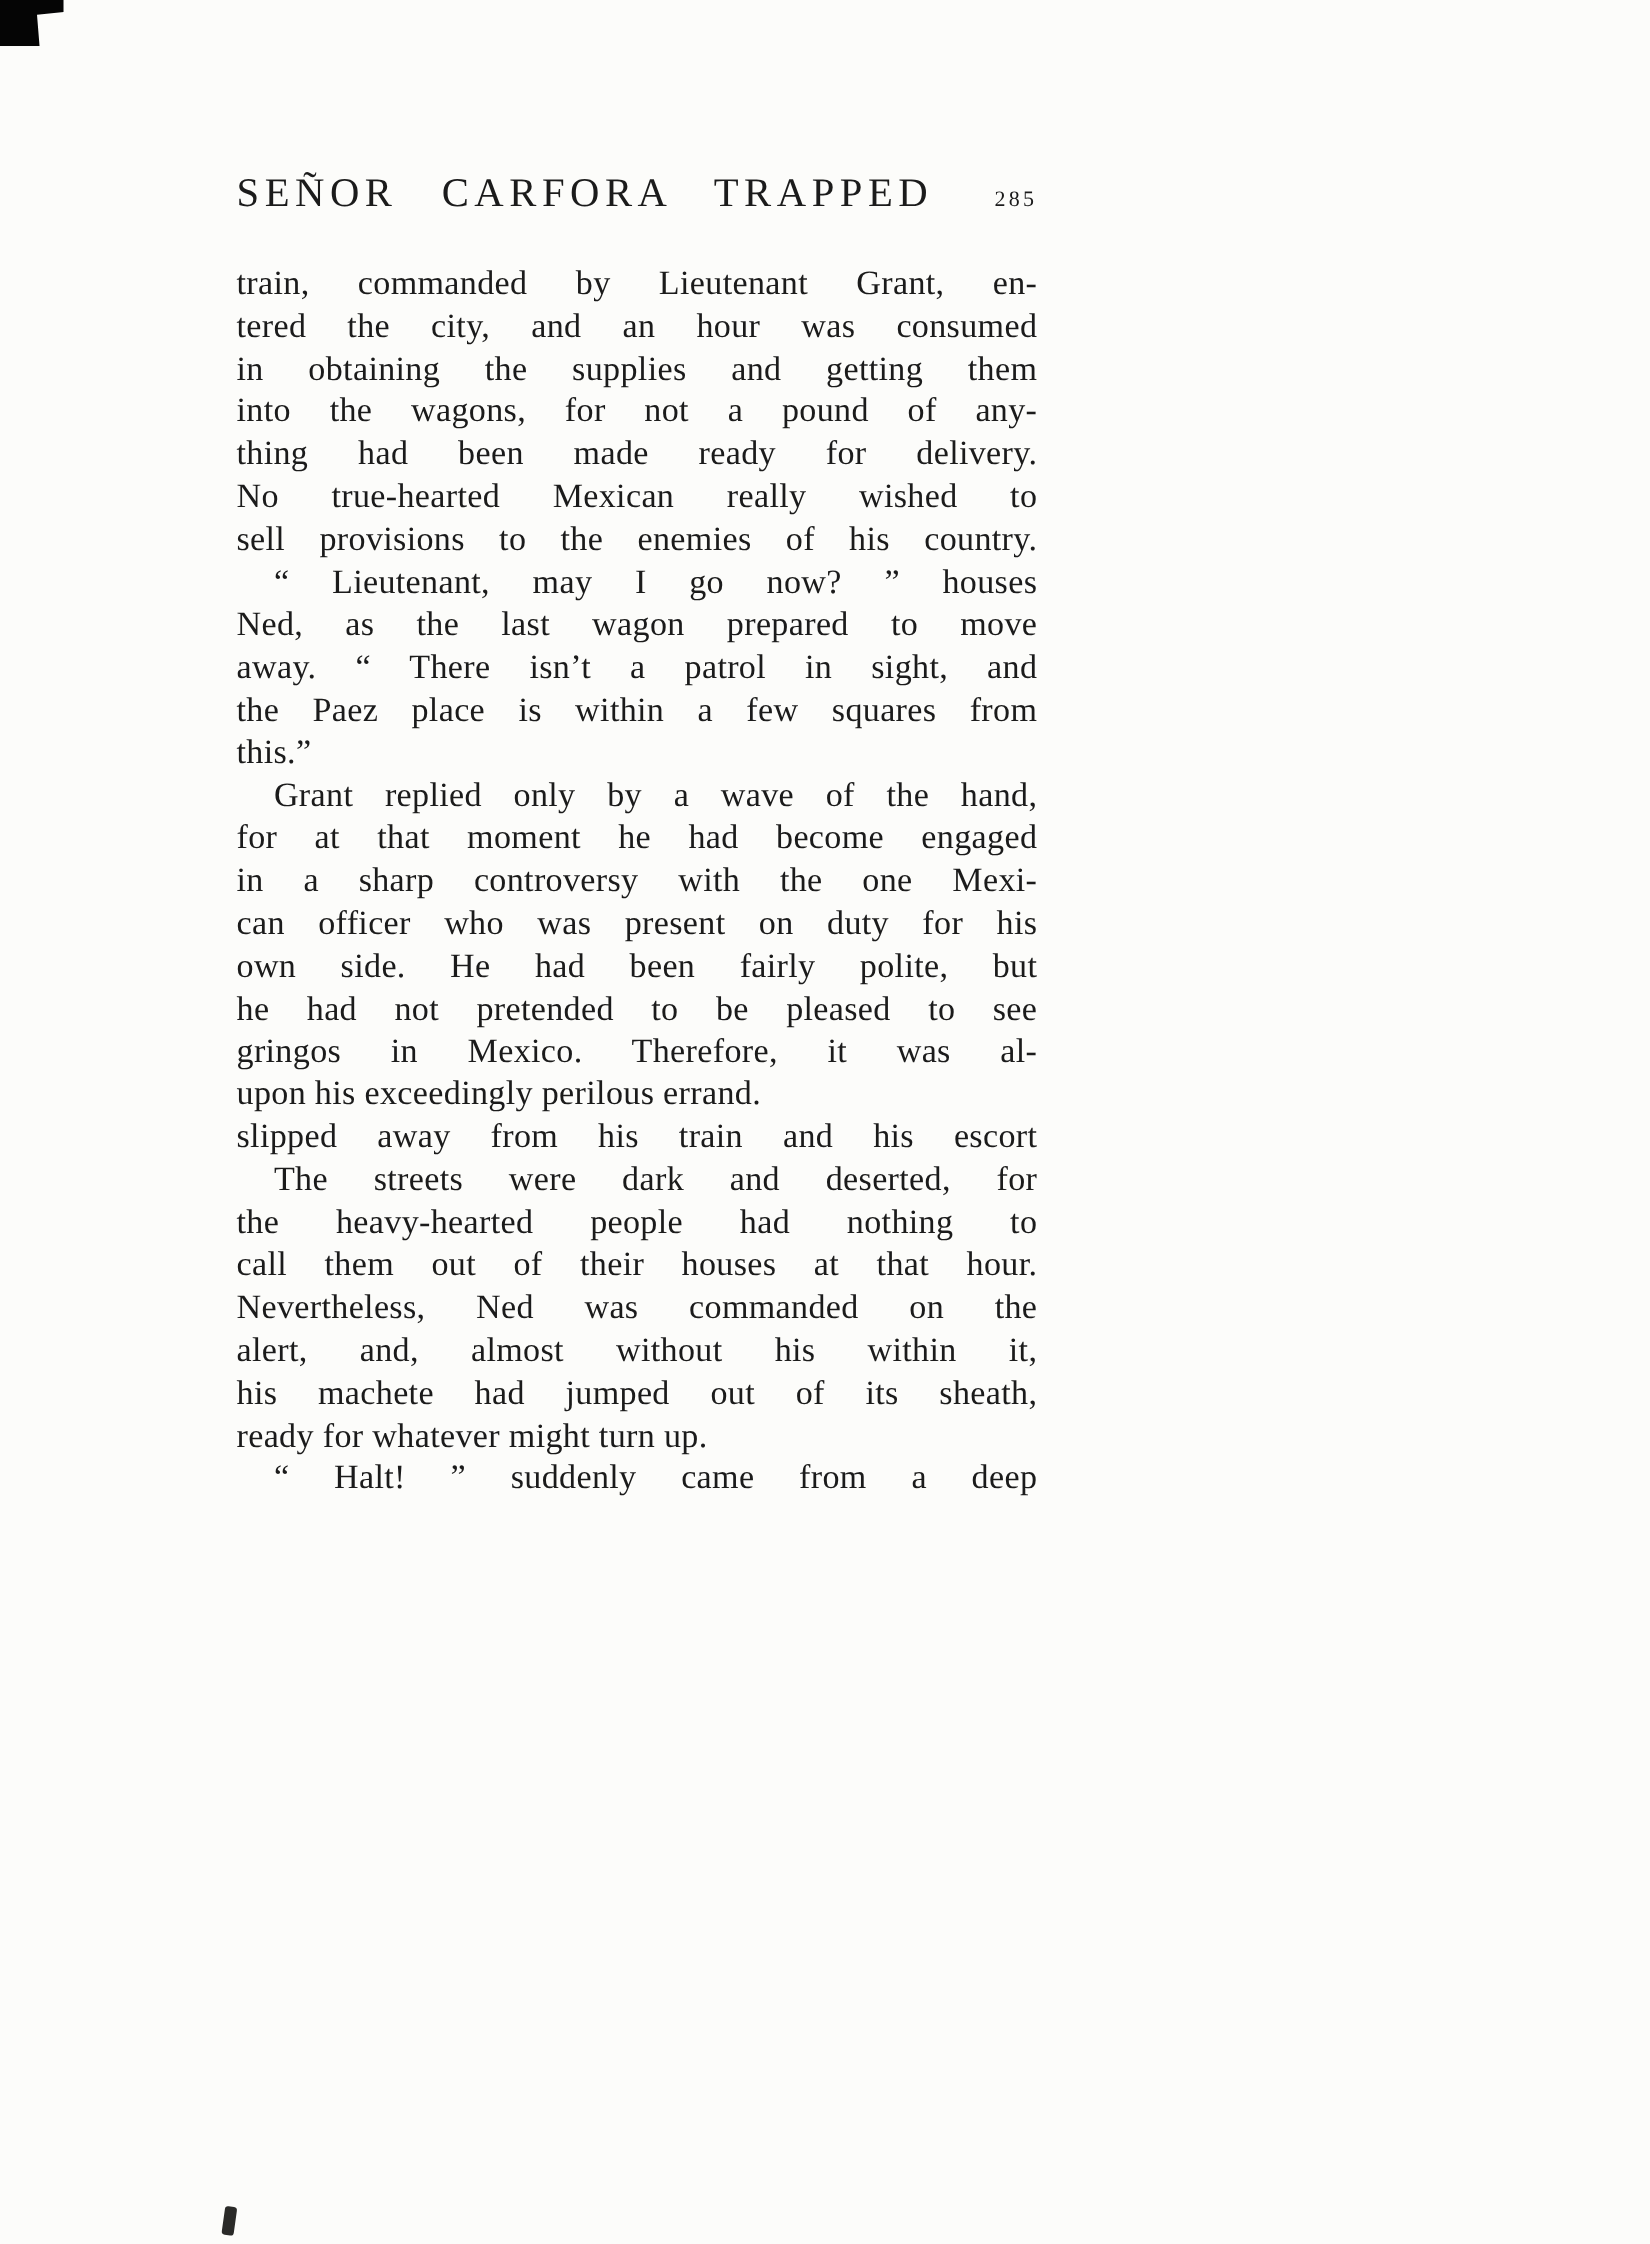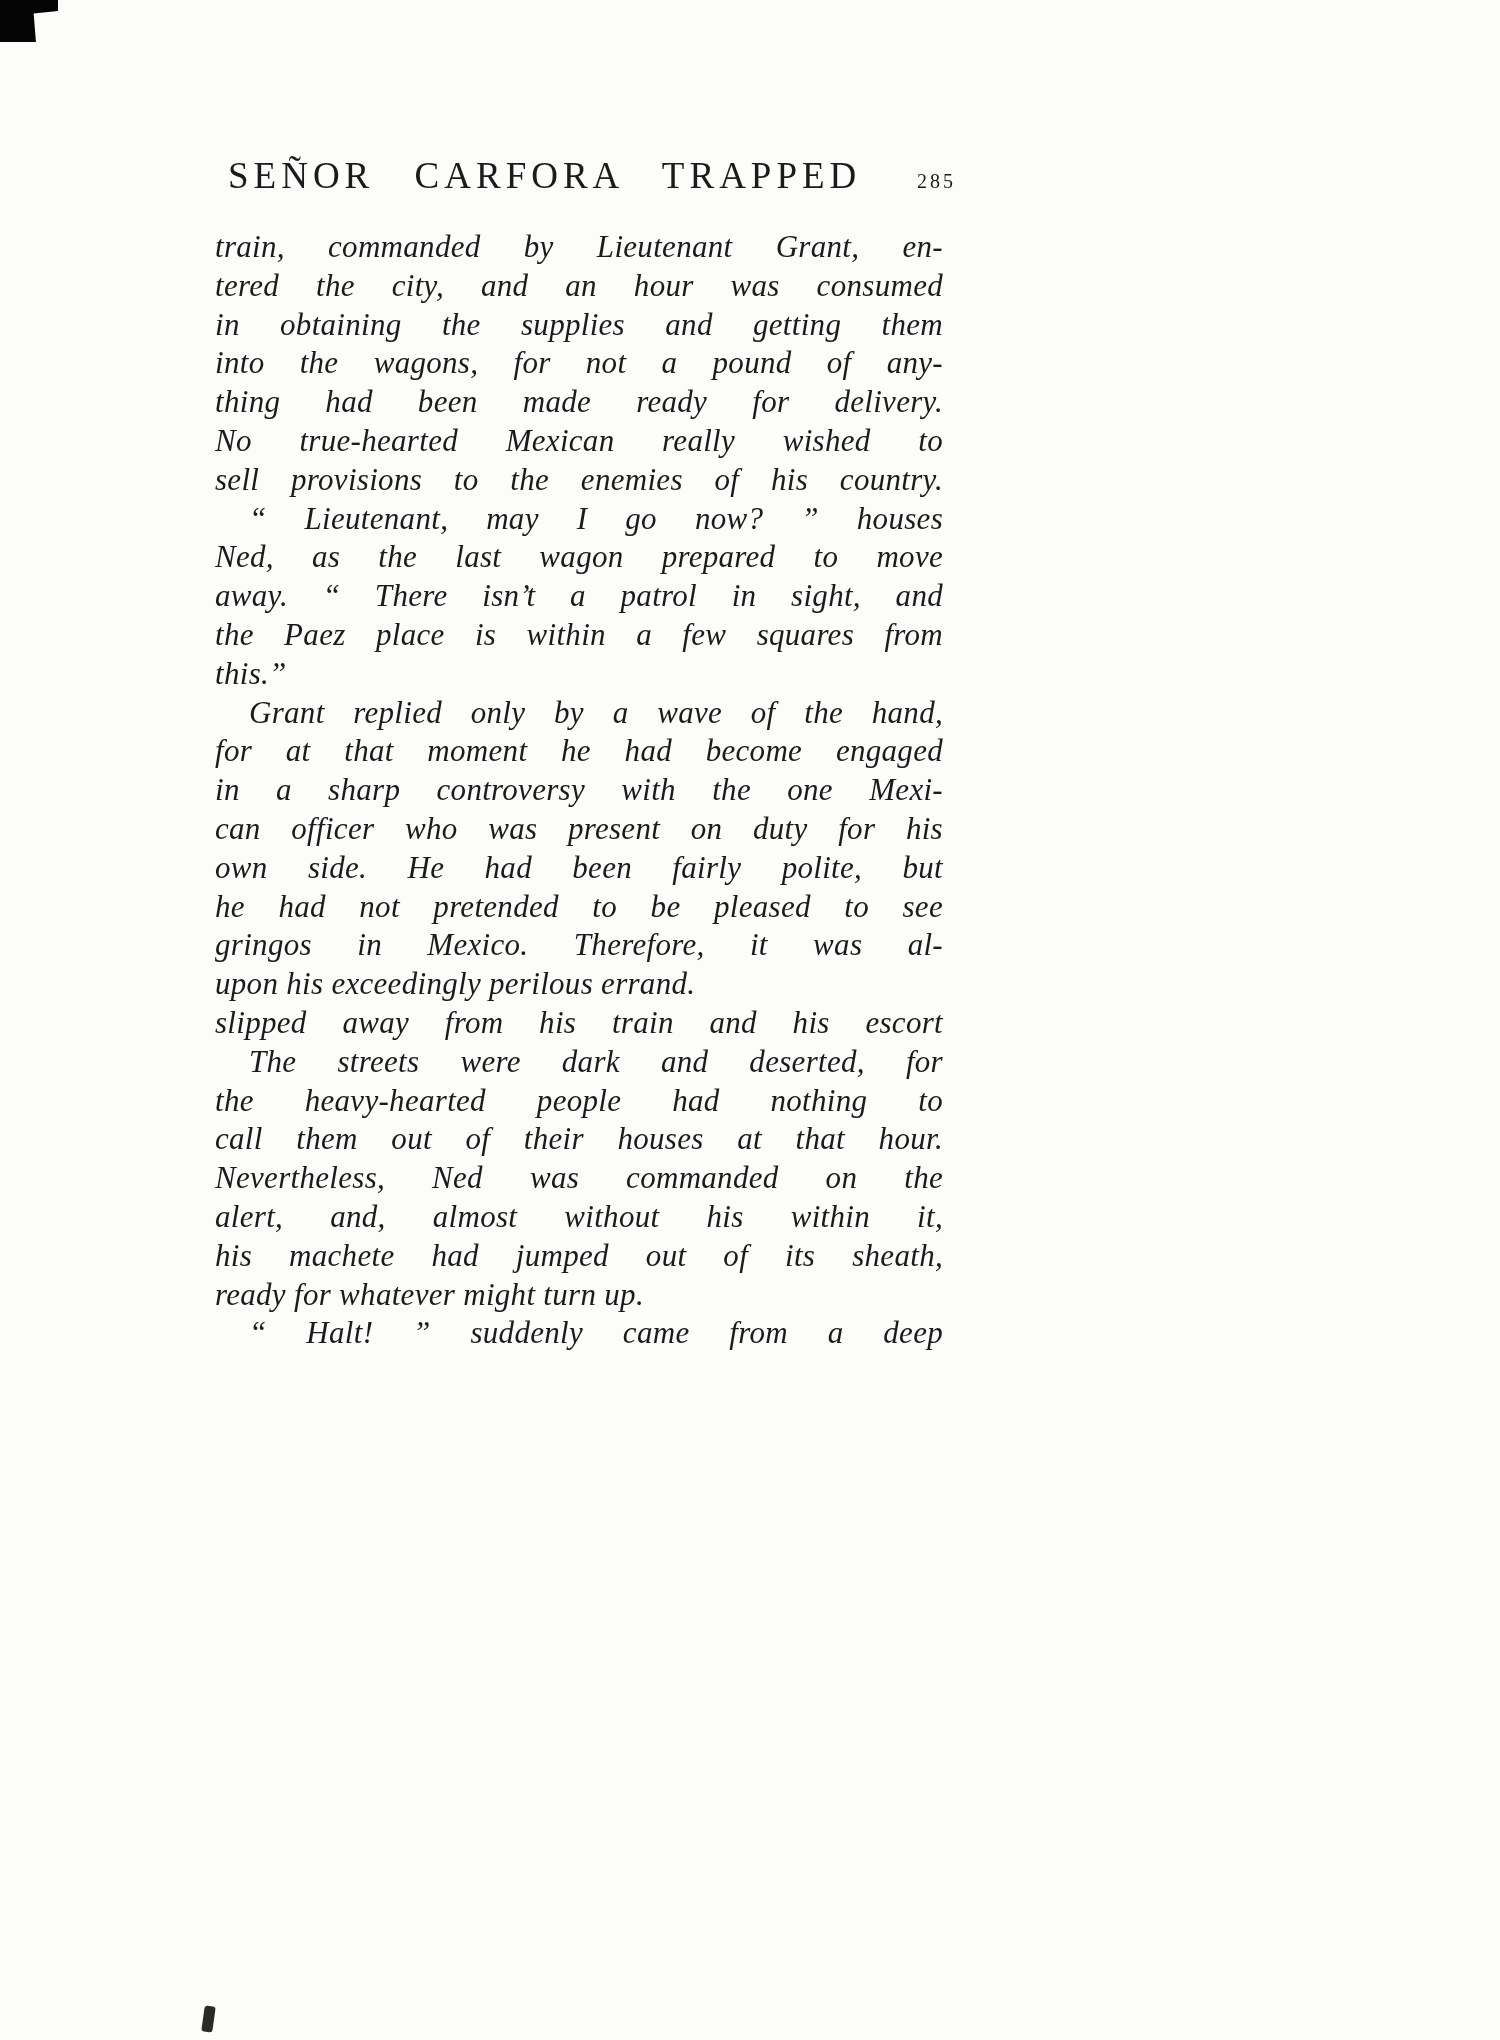--- a/index.html
+++ b/index.html
@@ -33,21 +33,21 @@
     width: 11px;
     height: 26px;
     background: #2a2a28;
     border-radius: 3px;
     transform: rotate(8deg);
   }
 
   
   .page-header {
     position: absolute;
-    left: 228px;
+    left: 215px;
     top: 154px;
     width: 728px;
     display: flex;
     justify-content: space-between;
     align-items: baseline;
   }
   .chapter-title {
     font-size: 37px;
     letter-spacing: 5px;
     word-spacing: 26px;
@@ -56,23 +56,22 @@
   .page-number {
     font-size: 20px;
     letter-spacing: 3px;
     font-variant-numeric: oldstyle-nums;
   }
 
   
   .text-block {
     position: absolute;
     left: 215px;
-    top: 228px;
+    top: 238px;
     width: 728px;
-    font-style: italic;
   }
   .para {
     margin: 0;
     padding: 0;
   }
   .line {
     font-size: 31px;
     line-height: 38.8px;
     letter-spacing: 0.3px;
     text-align: justify;

